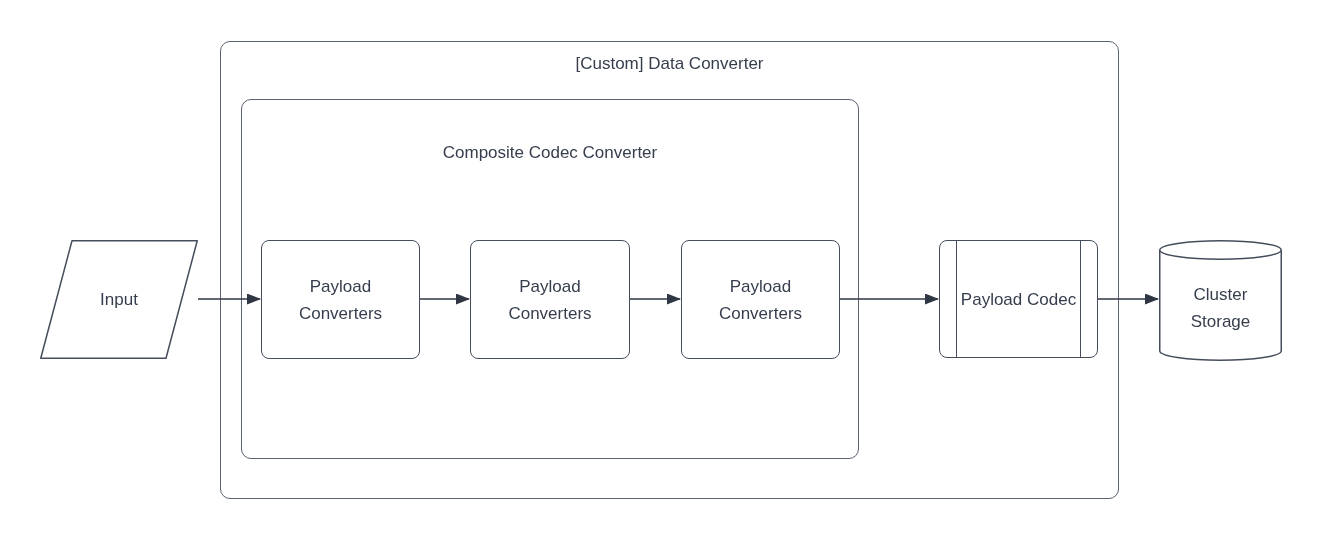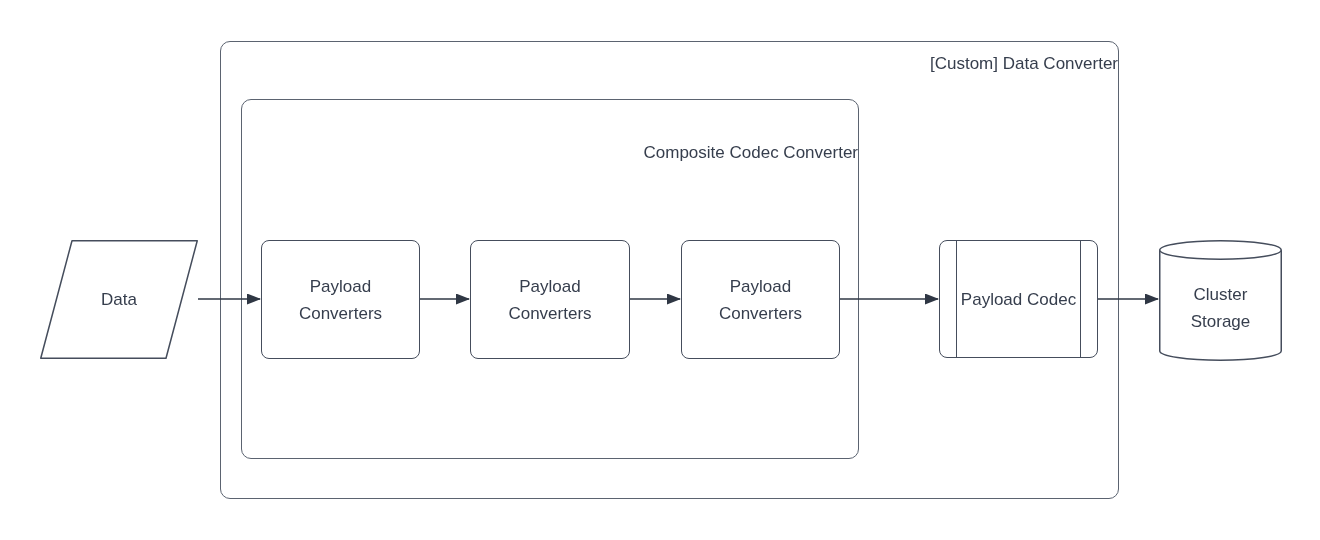--- a/index.html
+++ b/index.html
@@ -24,21 +24,21 @@
   .container {
     position: absolute;
     border: 1.3px solid var(--container-stroke);
     border-radius: 10px;
     background: transparent;
   }
   .container.outer { left: 220px; top: 41px; width: 899px; height: 458px; }
   .container.inner { left: 241px; top: 99px; width: 618px; height: 360px; }
   .container-label {
     width: 100%;
-    text-align: right;
+    text-align: center;
     font-size: 17px;
     line-height: 22px;
     color: var(--text);
   }
   .outer-label { padding-top: 11px; }
   .inner-label { padding-top: 42px; }
 
   
   .edges {
     position: absolute;
@@ -123,21 +123,21 @@
     <line class="edge" x1="420" y1="299" x2="469" y2="299" marker-end="url(#arrowhead)"></line>
     <line class="edge" x1="630" y1="299" x2="680" y2="299" marker-end="url(#arrowhead)"></line>
     <line class="edge" x1="840" y1="299" x2="938" y2="299" marker-end="url(#arrowhead)"></line>
     <line class="edge" x1="1098" y1="299" x2="1158" y2="299" marker-end="url(#arrowhead)"></line>
   </svg>
 
   <div class="node input-node">
     <svg class="shape-svg" viewBox="0 0 158 119" preserveAspectRatio="none">
       <path class="shape" d="M32,0.75 L157.25,0.75 L126,118.25 L0.75,118.25 Z"></path>
     </svg>
-    <div class="node-label">Data</div>
+    <div class="node-label">Input</div>
   </div>
 
   <div class="node rect-node pc1">
     <div class="node-label">Payload Converters</div>
   </div>
   <div class="node rect-node pc2">
     <div class="node-label">Payload Converters</div>
   </div>
   <div class="node rect-node pc3">
     <div class="node-label">Payload Converters</div>

